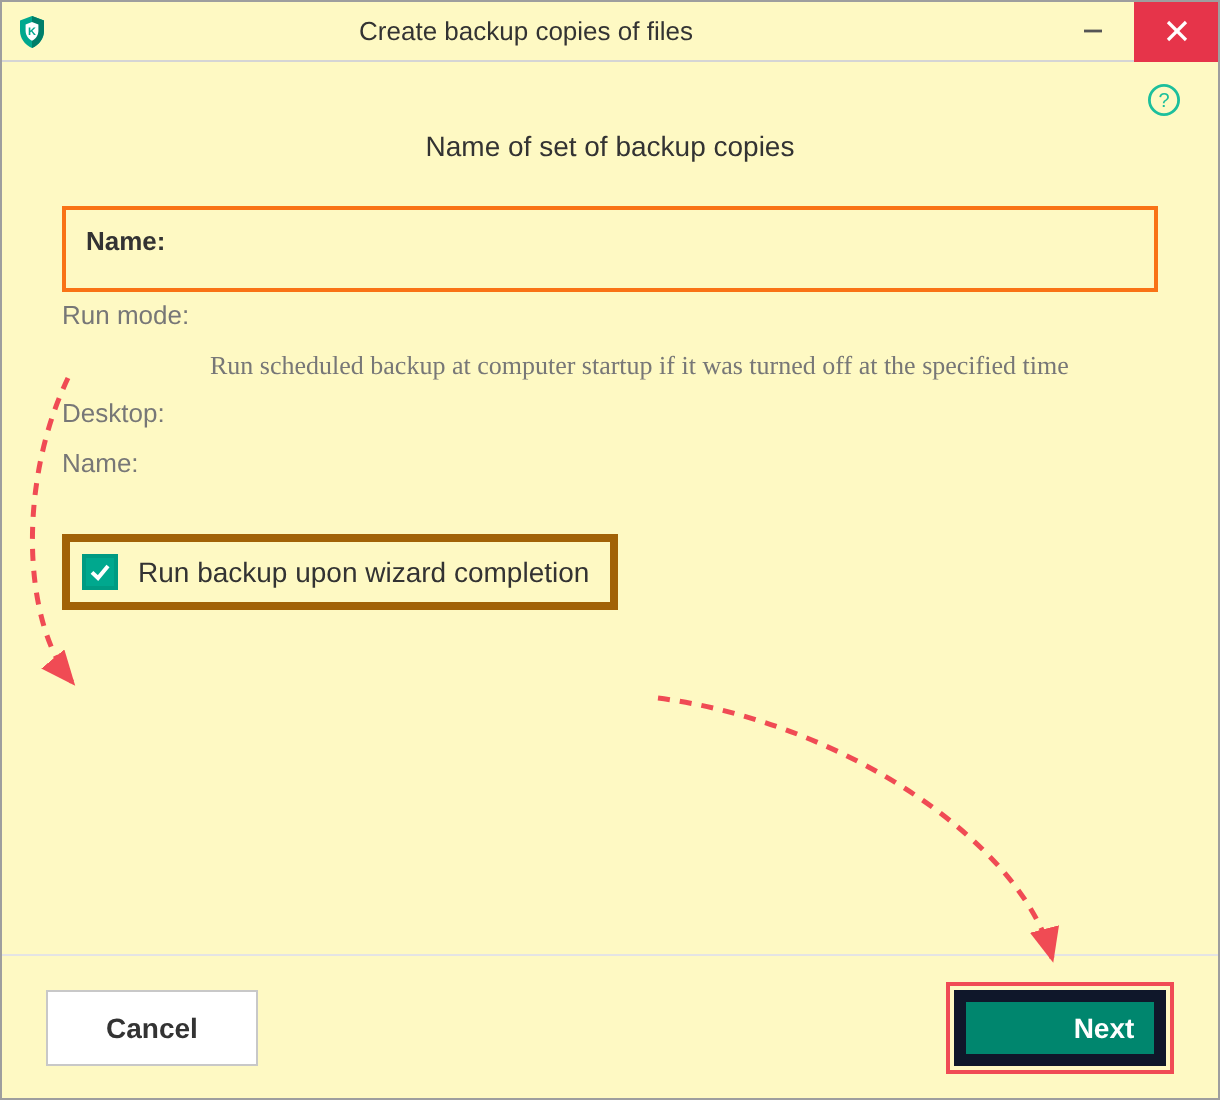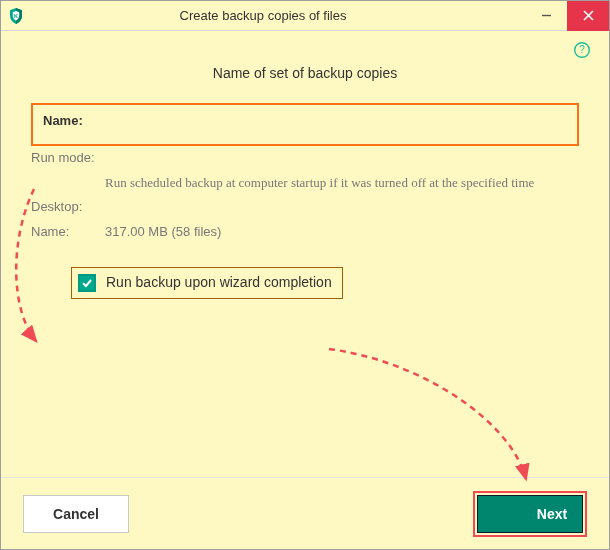--- a/index.html
+++ b/index.html
@@ -22,30 +22,30 @@
 
   .name-block { border: 2px solid #f97316; padding: 8px 10px 10px 10px; }
   .name-label { font-size: 13px; font-weight: 700; color: #333; margin-bottom: 6px; display: block; }
   .name-input { width: 100%; height: 32px; border: 1px solid #c8c8c8; padding: 0 10px; font-size: 13px; color: #333; background: #fff; }
 
   .info { font-size: 13px; color: #777; line-height: 1.9; }
   .info-row { display: flex; }
   .info-label { min-width: 74px; }
   .info-note { padding-left: 74px; font-family: Liberation Serif, serif; }
   
-  .check-block { border: 1px solid #a16207; display: inline-flex; align-items: flex-start; padding: 6px 10px 6px 6px; margin-top: 22px; margin-left: 40px; }
+  .check-block { border: 4px solid #a16207; display: inline-flex; align-items: center; padding: 6px 10px 6px 6px; margin-top: 22px; }
   .chk { width: 18px; height: 18px; border: 2px solid #009b82; background: #00A88E; display: inline-flex; align-items: center; justify-content: center; margin-right: 10px; }
   .chk svg { display:block; }
   .chk-label { font-size: 14px; color: #333; }
 
   
   .footer { height: 72px; border-top: 1px solid #e4e4e4; display: flex; align-items: center; padding: 0 22px; gap: 0; }
   .footer .spacer { flex: 1; }
   .btn { height: 38px; min-width: 106px; border: 1px solid #c8c8c8; background: #fff; font-size: 14px; font-weight: 600; color: #333; display: inline-flex; align-items: center; justify-content: center; cursor: pointer; }
-  .btn.primary { background: #00866E; border: 1px solid #0f172a; color: #fff; padding-left: 44px; }
+  .btn.primary { background: #00866E; border: 6px solid #0f172a; color: #fff; padding-left: 44px; }
   .highlight-wrap { border: 2px solid #F04B54; padding: 2px; }
 
   
   .annot { position: absolute; left: 0; top: 0; width: 610px; height: 550px; pointer-events: none; }
 </style>
 </head>
 <body>
 
 <div class="window">
 
@@ -92,21 +92,20 @@
       <div class="info-row">
         <span class="info-label">Run mode:</span>
       </div>
       <div class="info-note">Run scheduled backup at computer startup if it was turned off at the specified time</div>
       <div class="info-row">
         <span class="info-label">Desktop:</span>
         <span></span>
       </div>
       <div class="info-row">
         <span class="info-label">Name:</span>
-        <span>317.00 MB (58 files)</span>
       </div>
     </div>
 
     <div class="check-block">
       <span class="chk">
         <svg width="12" height="12" viewBox="0 0 12 12">
           <polyline points="2,6.2 5,9 10,3" fill="none" stroke="#fff" stroke-width="2"></polyline>
         </svg>
       </span>
       <span class="chk-label">Run backup upon wizard completion</span>

